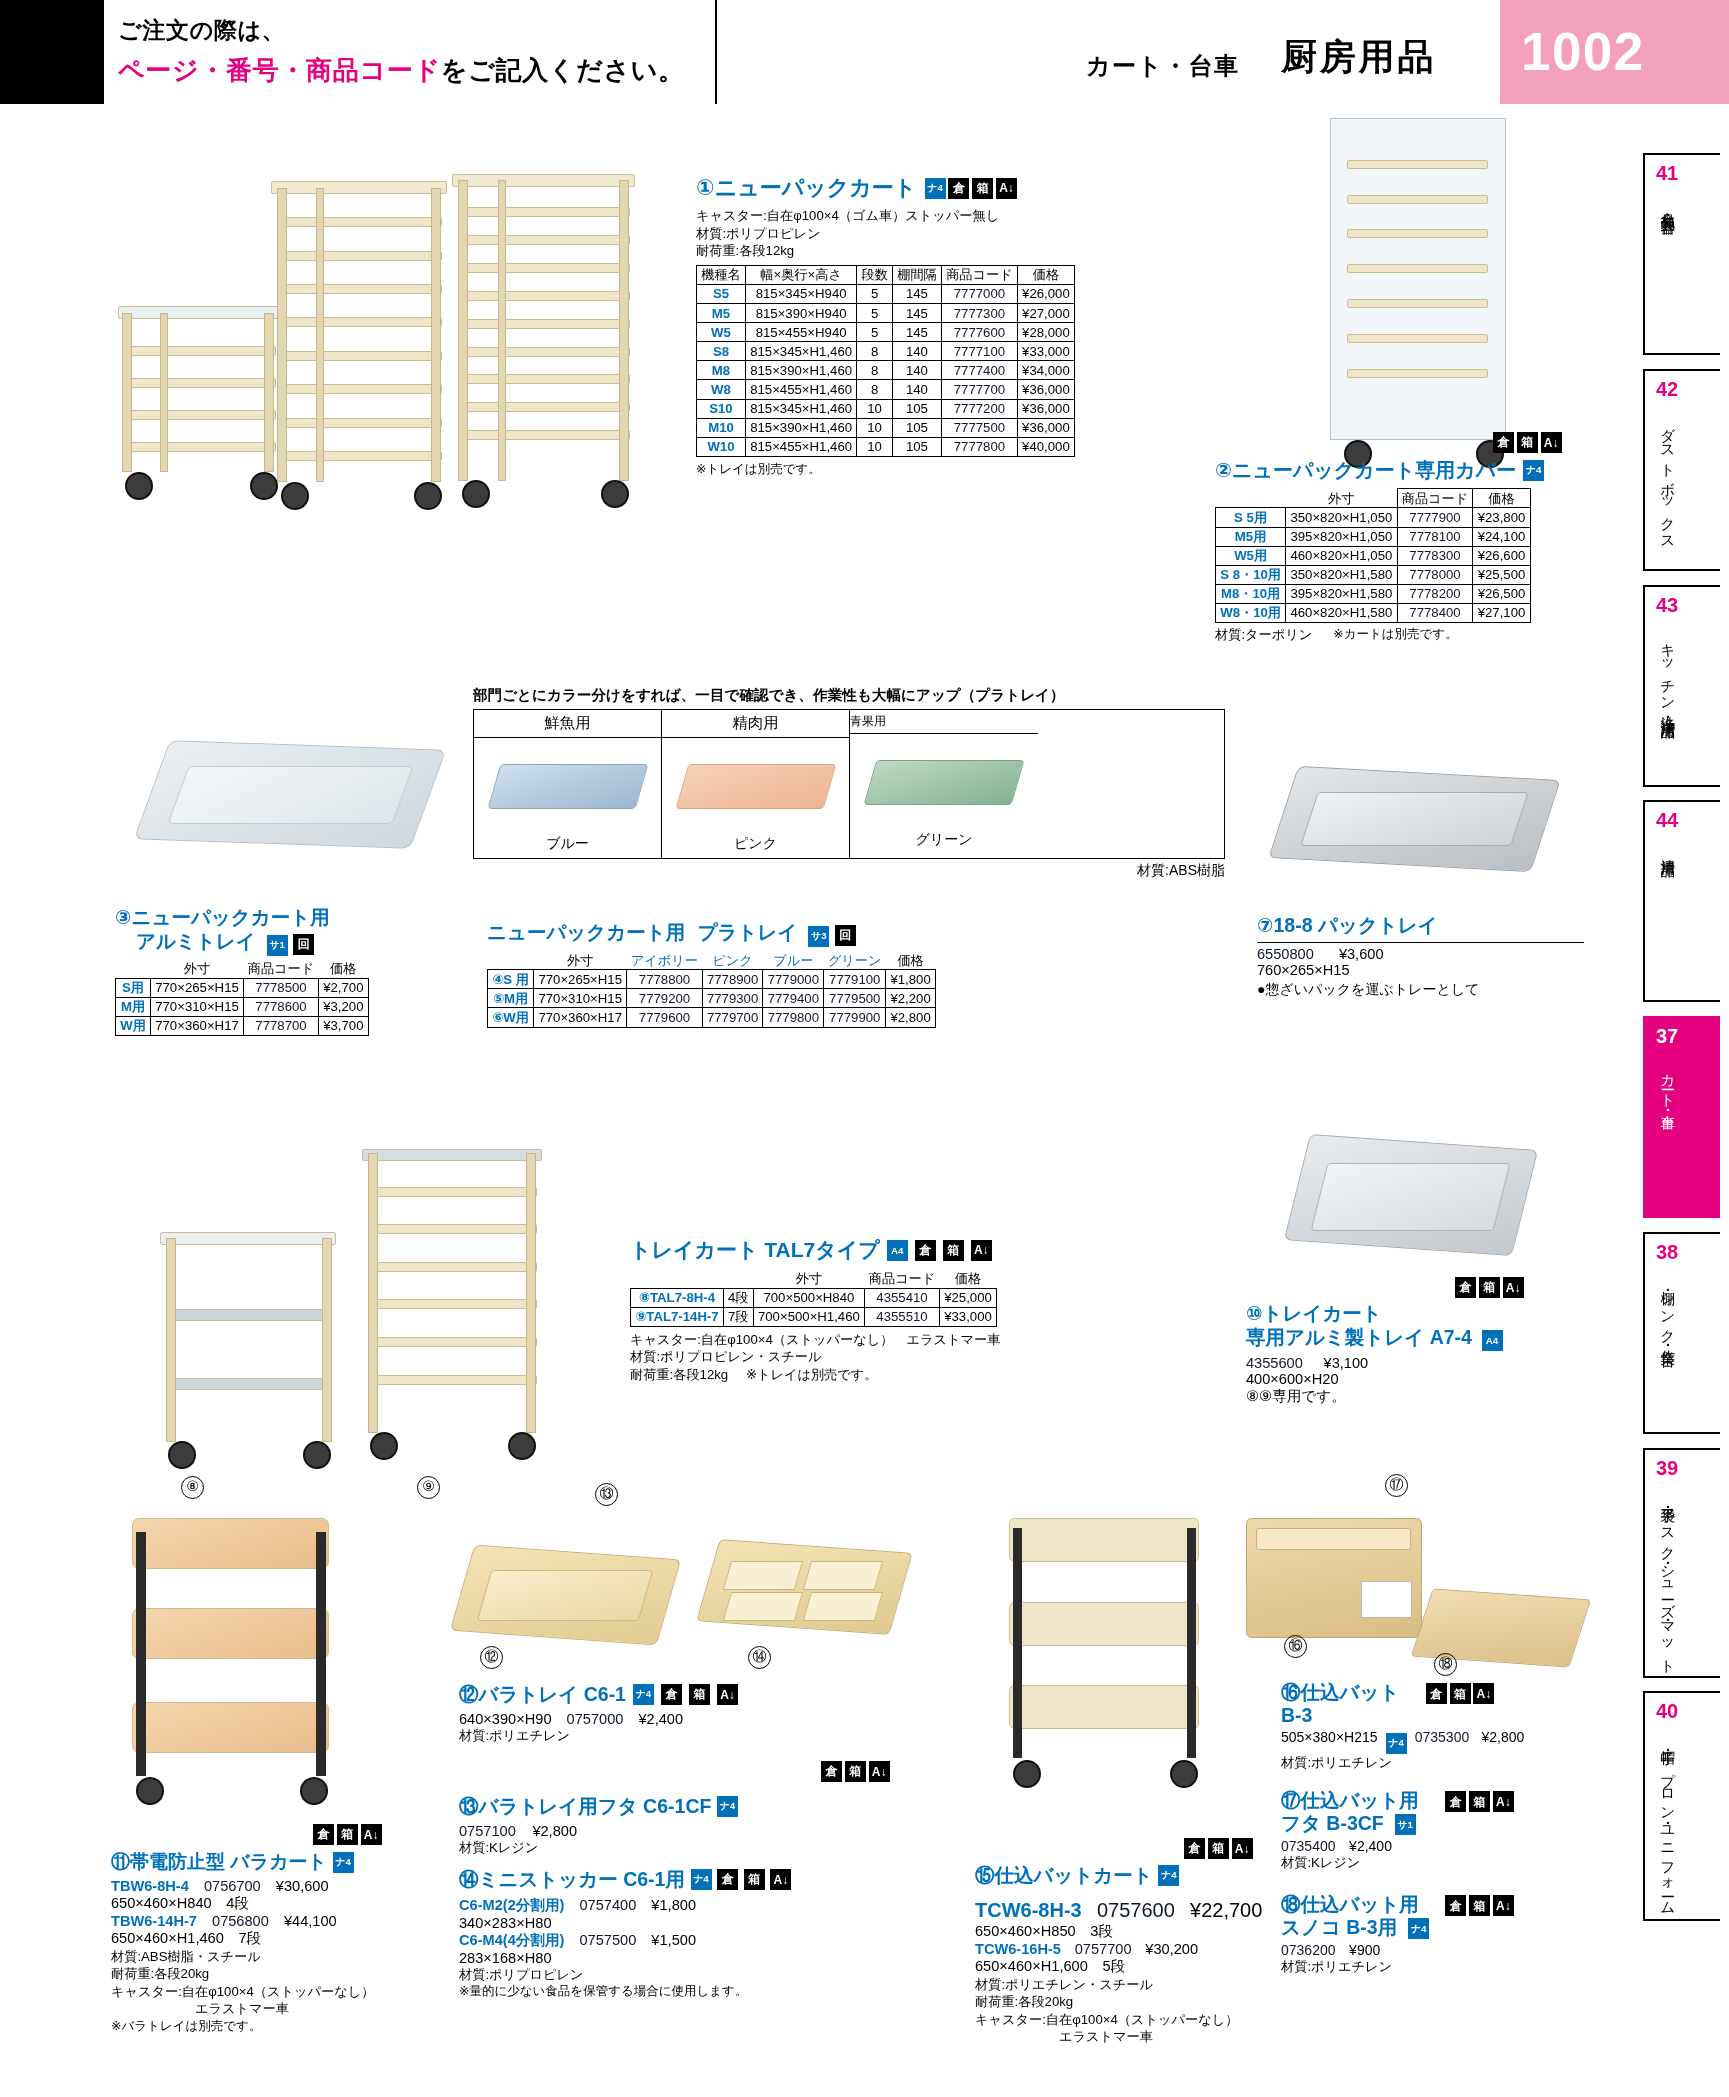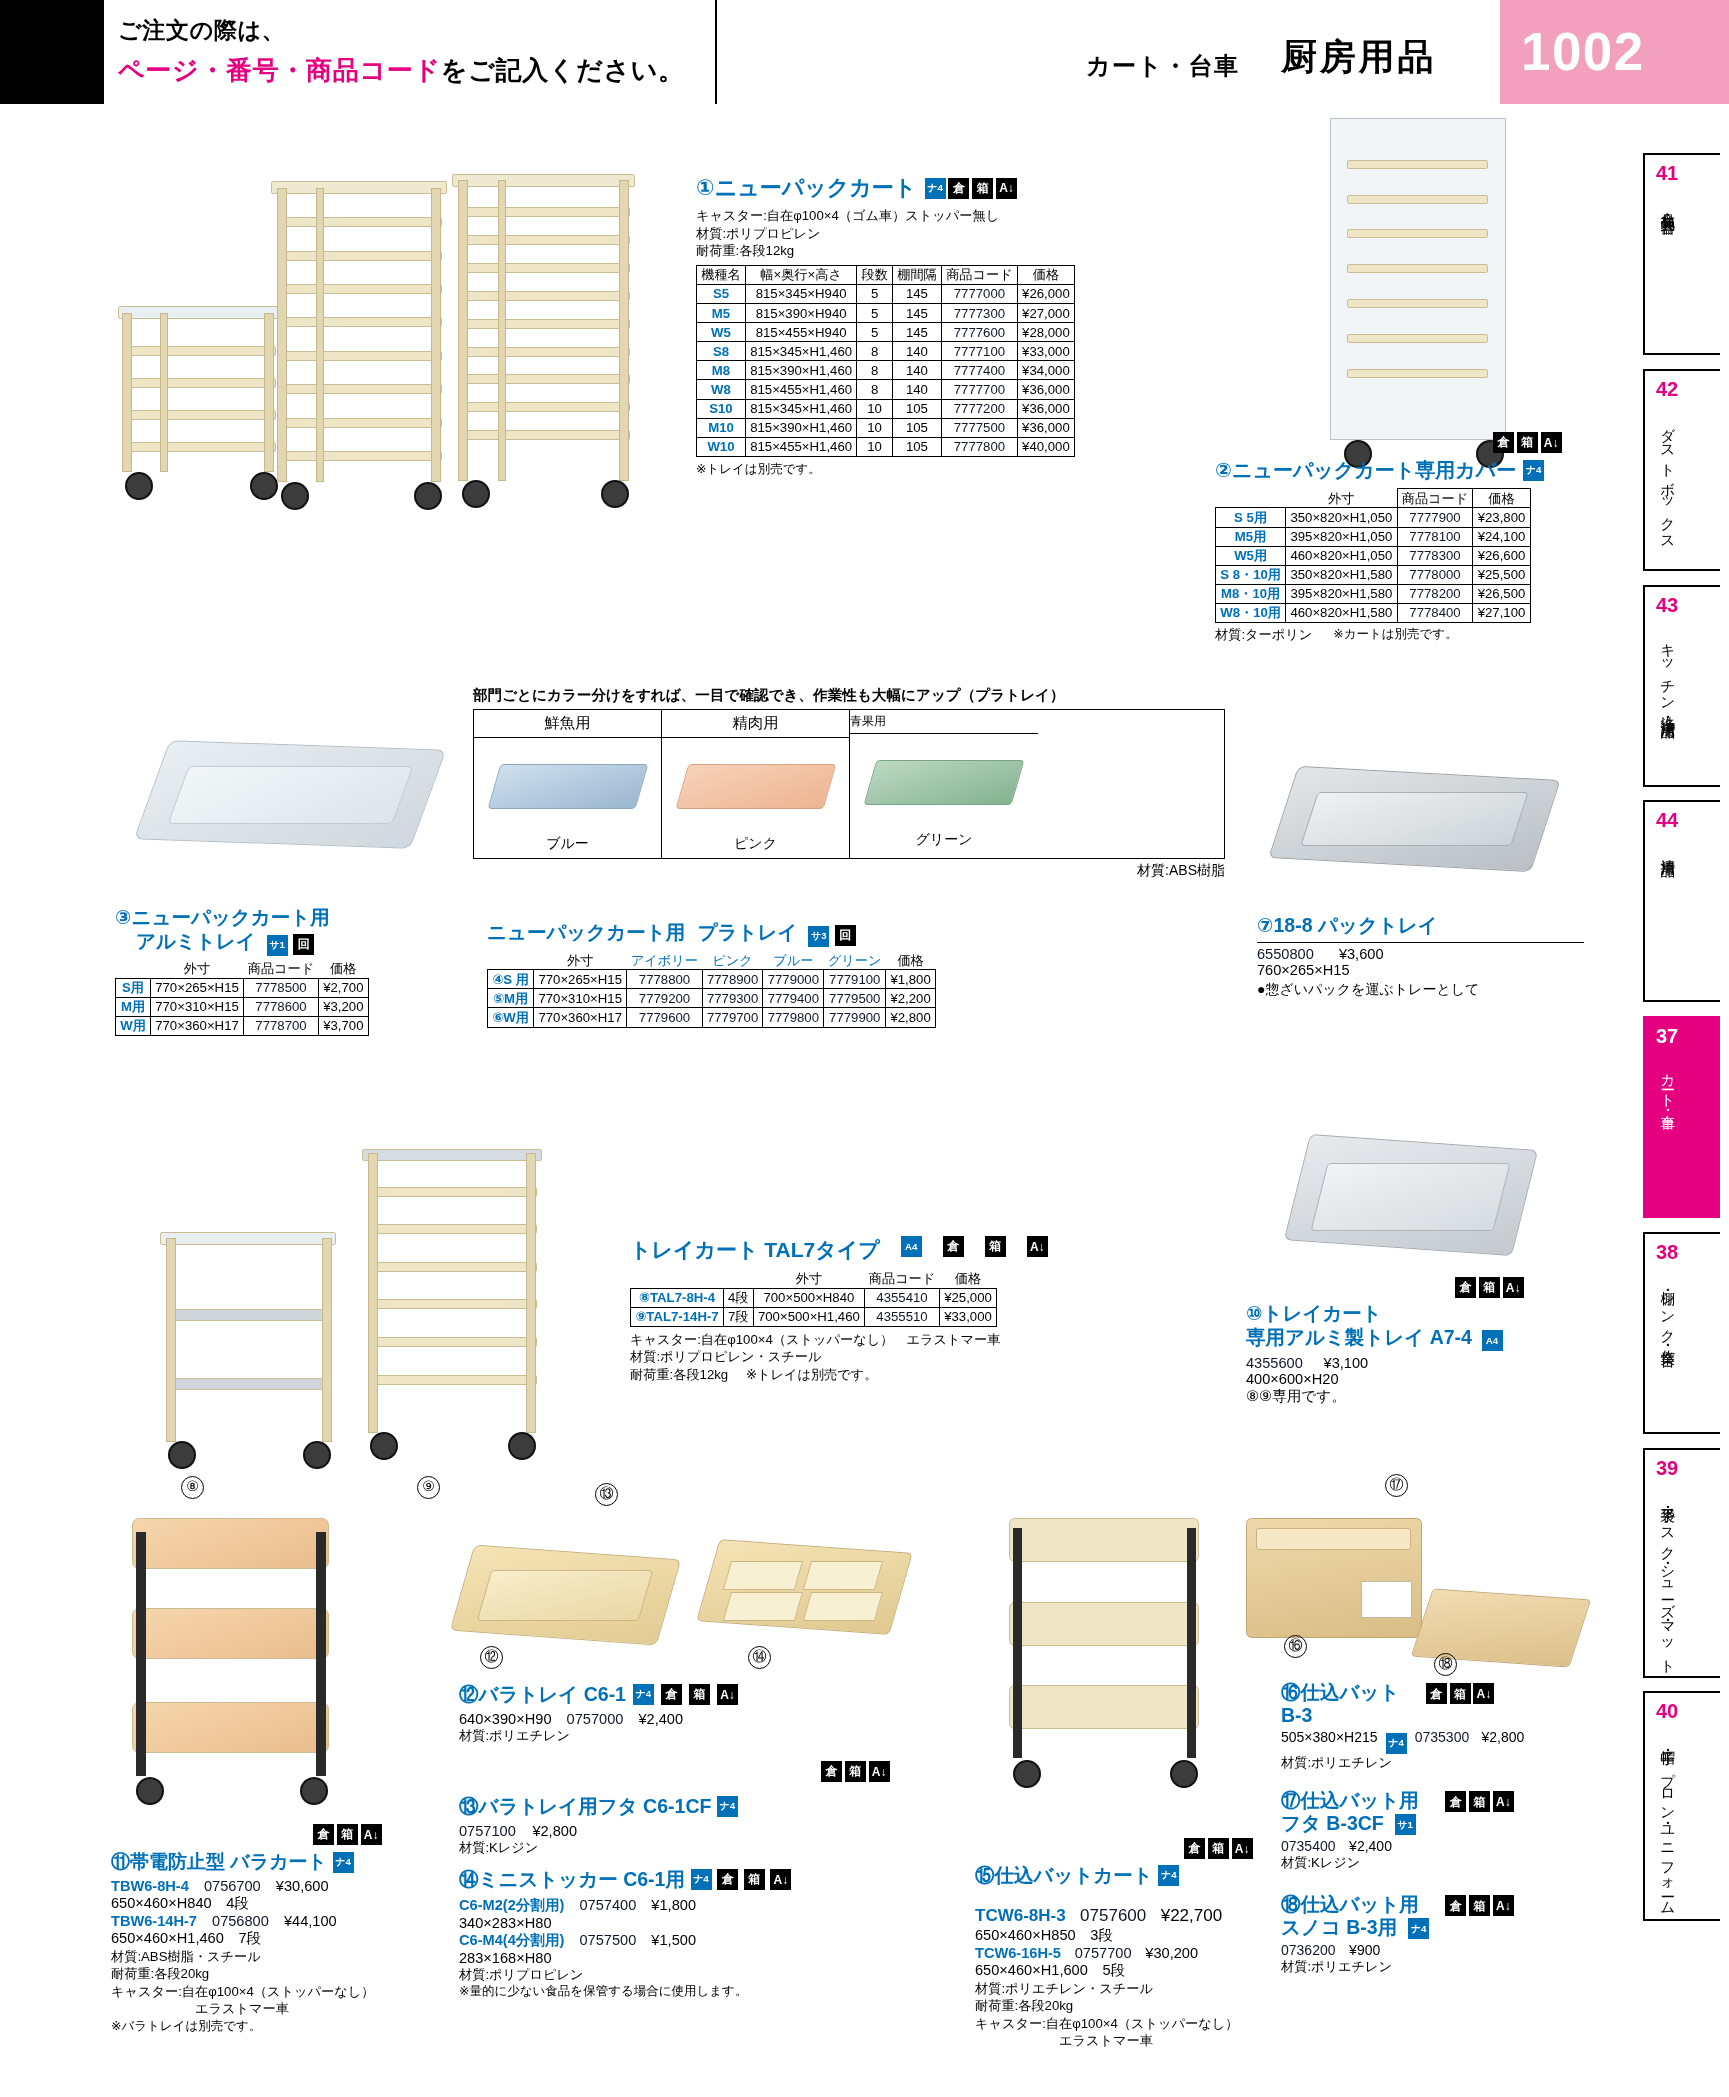--- a/index.html
+++ b/index.html
@@ -490,21 +490,21 @@
       <div class="post" style="left:5.6px;top:4.2px;width:8.4px;height:278px;"></div>
       <div class="post" style="left:164px;top:4.2px;width:8.4px;height:278px;"></div>
       <div class="wheel" style="left:8.4px;top:283px;"></div>
       <div class="wheel" style="left:146px;top:283px;"></div>
     </div>
     <div class="cap" style="left:42px;top:341px;"><span class="circlebig">⑧</span></div>
     <div class="cap" style="left:278px;top:341px;"><span class="circlebig">⑨</span></div>
   </div>
 
   <div style="position:absolute;left:630px;top:1236px;width:515px;">
-    <div style="display:flex;gap:21px;">
+    <div style="display:flex;align-items:center;gap:7px;">
       <span class="ttl" style="font-size:21px;">トレイカート TAL7タイプ</span>
       <span class="bdg blue sq">A4</span>
       <span class="bdg">倉</span>
       <span class="bdg">箱</span>
       <span class="bdg">A↓</span>
     </div>
     <table class="tbl" style="margin-top:5.6px;">
       <tbody>
           <tr>
         <th style="border:none;"></th>
@@ -683,21 +683,21 @@
   <div style="position:absolute;left:975px;top:1838px;width:390px;">
     <div class="badges" style="margin-left:209px;">
       <span class="bdg">倉</span>
       <span class="bdg">箱</span>
       <span class="bdg">A↓</span>
     </div>
     <div style="display:flex;align-items:center;gap:5.6px;margin-top:2.8px;">
       <span class="ttl" style="font-size:19.5px;"><span>⑮</span><span>仕込バットカート</span></span>
       <span class="bdg blue sq">ナ4</span>
     </div>
-    <div style="font-size:17px;margin-top:17px;">
+    <div style="font-size:20px;margin-top:10px;">
       <span class="modelname">TCW6-8H-3</span>
       <span class="code" style="margin-left:9.7px;">0757600</span>
       <span style="margin-left:9.7px;">¥22,700</span>
     </div>
     <div style="font-size:14.6px;">650×460×H850　3段</div>
     <div style="font-size:14.6px;">
       <span class="modelname">TCW6-16H-5</span>
       <span class="code" style="margin-left:9.7px;">0757700</span>
       <span style="margin-left:9.7px;">¥30,200</span>
     </div>

